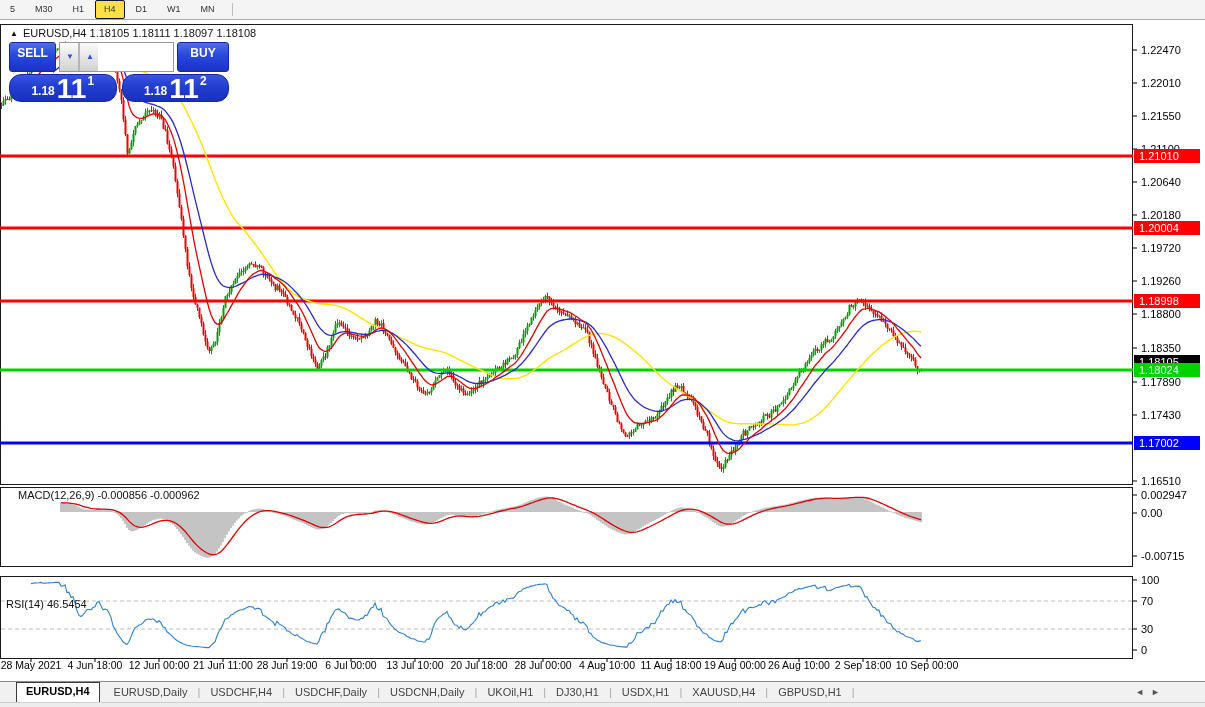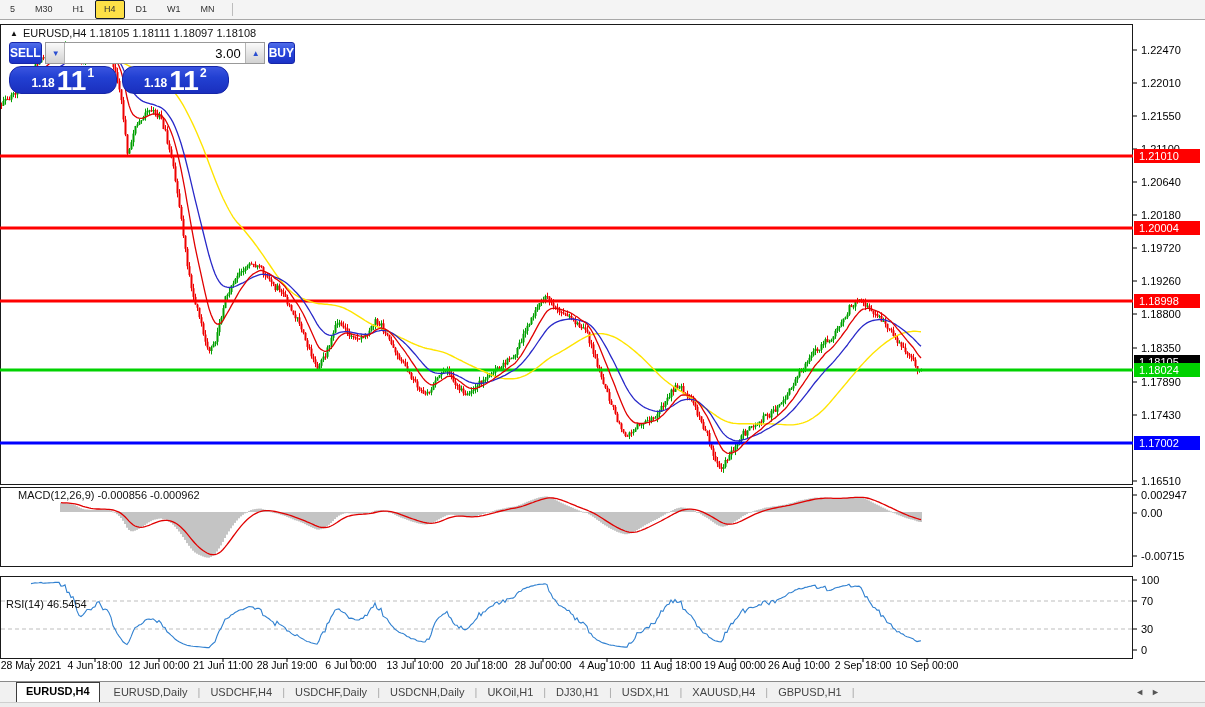--- a/index.html
+++ b/index.html
@@ -13,21 +13,21 @@
           border:1px solid transparent;border-radius:2px;margin:0 1px;cursor:default;}
   .tf-btn.active{background:#fde047;border:1px solid #0f172a;}
   .tb-sep{width:1px;height:13px;background:#bdbdbd;margin:0 7px;}
 
   
   .chart-title{position:absolute;left:10px;top:27px;font-size:11px;color:#111;z-index:25;white-space:nowrap;}
   .chart-title .arr{font-size:8px;margin-right:5px;position:relative;top:-1px;}
 
   
   .trade-panel{position:absolute;left:9px;top:42px;width:220px;z-index:26;}
-  .tp-row1{display:flex;height:22px;}
+  .tp-row1{display:flex;height:30px;justify-content:center;}
   .blue-btn{background:linear-gradient(180deg,#4f6ce8 0%,#2848dc 45%,#1b32c6 100%);
             border:1px solid #1626a8;border-radius:3px;color:#fff;font-weight:bold;
             font-size:12px;text-align:center;line-height:20px;box-sizing:border-box;}
   .sell-btn{width:47px;}
   .buy-btn{width:52px;}
   .spinner{display:flex;flex:1;margin:0 3px;border:1px solid #999;background:#fff;box-sizing:border-box;}
   .spin-btn{width:19px;background:linear-gradient(#fafafa,#d2d2d2);color:#2b4fd0;font-size:8px;
             text-align:center;line-height:20px;border:0;box-sizing:border-box;}
   .spin-btn.dn{border-right:1px solid #b5b5b5;}
   .spin-btn.up{border-left:1px solid #b5b5b5;}
@@ -1560,21 +1560,20 @@
 
 <div class="chart-title">
   <span class="arr">▲</span><span>EURUSD,H4</span>&nbsp;<span>1.18105 1.18111 1.18097 1.18108</span>
 </div>
 
 <div class="trade-panel">
   <div class="tp-row1">
     <div class="blue-btn sell-btn">SELL</div>
     <div class="spinner">
       <button class="spin-btn dn">▼</button>
-      <input class="lot-input" value="3.00" style="">
       <button class="spin-btn up">▲</button>
     </div>
     <div class="blue-btn buy-btn">BUY</div>
   </div>
   <div class="tp-row2">
     <div class="price-box">
       <span class="p-small">1.18</span>
       <span class="p-big">11</span>
       <span class="p-sup">1</span>
     </div>

